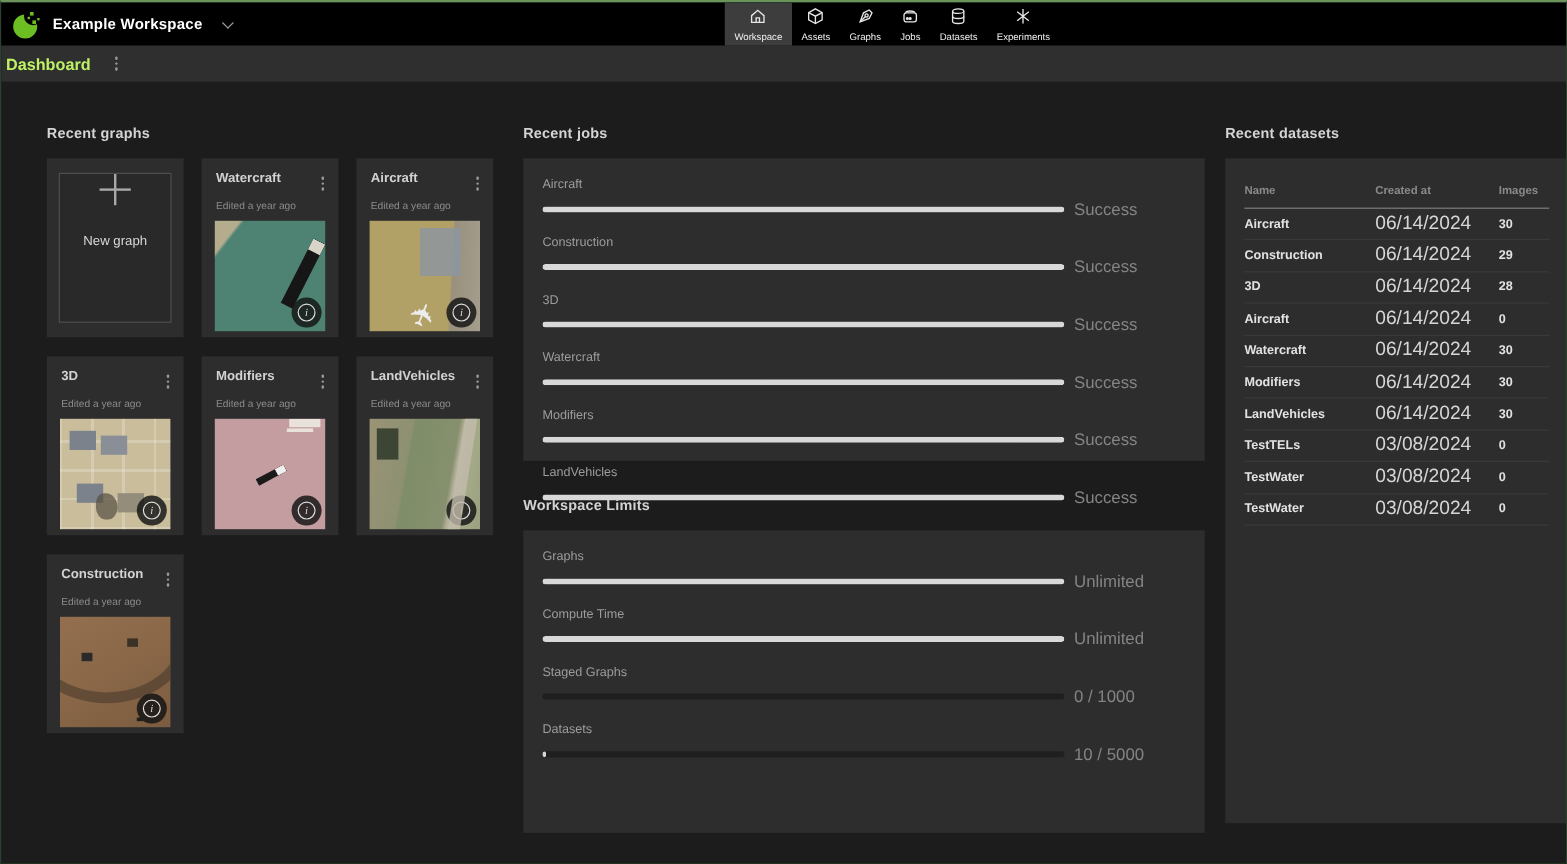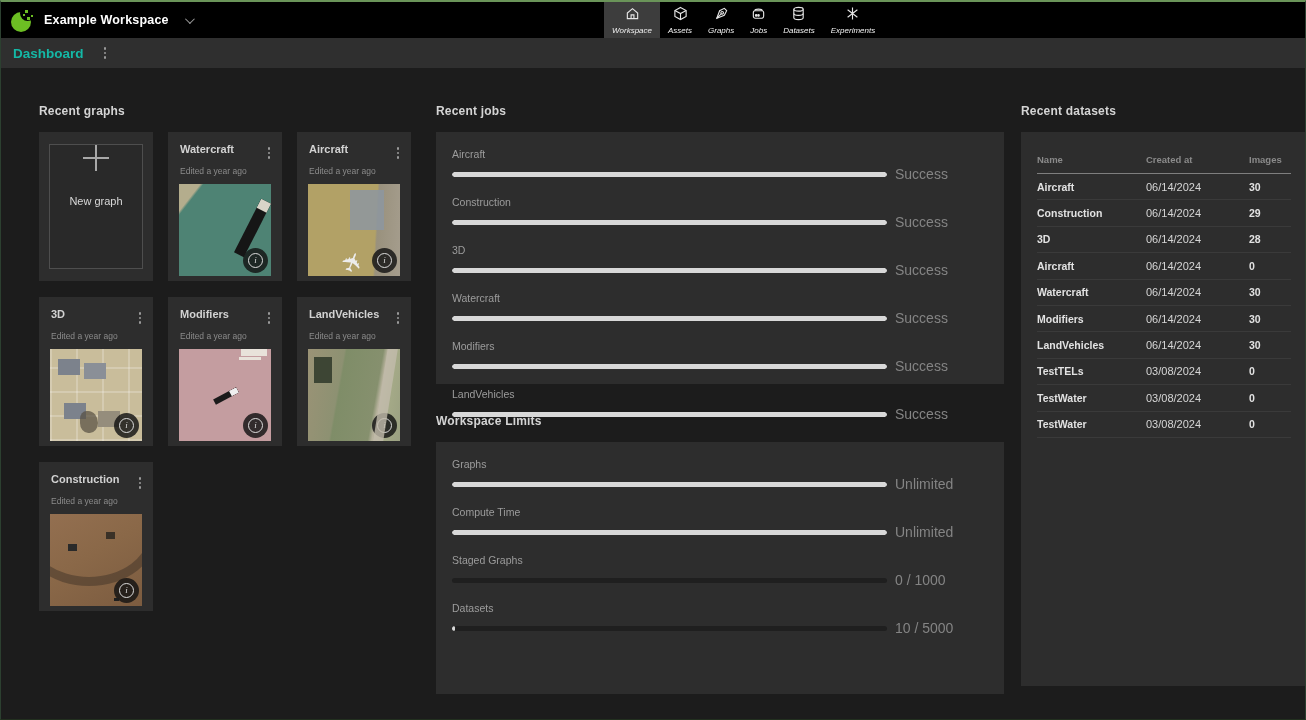--- a/index.html
+++ b/index.html
@@ -19,29 +19,29 @@
   .logo .moon { position:absolute; left:0; bottom:0; width:20px; height:20px; border-radius:50%; background:#6cbe23; }
   .logo .bite { position:absolute; right:-1px; top:-3px; width:15px; height:15px; border-radius:50%; background:#000; }
   .logo .px1,.logo .px2,.logo .px3,.logo .px4 { position:absolute; background:#6cbe23; }
   .logo .px1 { width:3px; height:3px; right:6px; top:1px; }
   .logo .px2 { width:2px; height:2px; right:1px; top:6px; }
   .logo .px3 { width:3px; height:3px; right:4px; top:8px; }
   .logo .px4 { width:2px; height:2px; right:9px; top:5px; }
   .ws-name { color:#fff; font-size:12.5px; font-weight:bold; letter-spacing:.2px; }
   .chev { width:7px; height:7px; border-right:1.6px solid #9a9a9a; border-bottom:1.6px solid #9a9a9a; transform:rotate(45deg) translateY(-2px); margin-left:6px; }
 
-  .nav { position:absolute; left:603px; top:0; height:40px; display:flex;font-style:italic; }
+  .nav { position:absolute; left:603px; top:0; height:40px; display:flex; }
   .nav-item { height:36px; padding:4px 8px 3px; display:flex; flex-direction:column; align-items:center; justify-content:space-between; cursor:pointer; }
   .nav-item.active { background:#3d3d3d; }
   .nav-item svg { width:15px; height:15px; stroke:#e6e6e6; fill:none; stroke-width:1.2; }
   .nav-label { color:#f0f0f0; font-size:8px; line-height:9px; white-space:nowrap; }
 
   
   .subbar { position:absolute; left:0; top:36px; width:100%; height:30px; background:#2f2f2f; display:flex; align-items:center; }
-  .subbar .title { color:#14b8a6; font-weight:bold; font-size:13.5px; margin-left:12px; }
+  .subbar .title { color:#bef264; font-weight:bold; font-size:13.5px; margin-left:4px; }
   .kebab { display:inline-flex; flex-direction:column; gap:2px; padding:4px 6px; cursor:pointer; }
   .kebab i { width:2.5px; height:2.5px; border-radius:50%; background:#9a9a9a; display:block; }
   .subbar .kebab { margin-left:14px; }
 
   
   .section-title { font-size:12px; font-weight:bold; color:#d4d4d4; letter-spacing:.2px; }
   .col-graphs { position:absolute; left:38px; top:102px; width:372px; }
   .col-mid    { position:absolute; left:435px; top:102px; width:568px; }
   .col-right  { position:absolute; left:1020px; top:102px; width:302px; }
   .col-graphs .section-title, .col-mid .section-title, .col-right .section-title { margin-bottom:14px; }
@@ -96,21 +96,21 @@
   .mvalue { color:#848484; font-size:14px; margin-left:8px; white-space:nowrap; }
 
   
   .datasets-panel { width:286px; height:554px; padding:14px 0 0 16px; }
   .dtable { width:254px; }
   .drow { display:grid; grid-template-columns:109px 103px 1fr; align-items:center; }
   .dhead { height:28px; border-bottom:1px solid #7e7e7e;font-weight:bold; }
   .dhead span { color:#8a8a8a; font-size:9.5px; }
   .dbody .drow { height:26.4px; border-bottom:1px solid #3a3a3a; cursor:pointer; }
   .cell-name { color:#e2e2e2; font-size:10.5px; font-weight:bold; }
-  .cell-date { color:#d6d6d6; font-size:11px; }
+  .cell-date { color:#d6d6d6; font-size:16px; }
   .cell-imgs { color:#e2e2e2; font-size:10.5px; font-weight:bold; }
 </style>
 </head>
 <body>
 
 <div class="screen">
 
   <div class="topbar">
     <div class="brand">
       <span class="logo">

